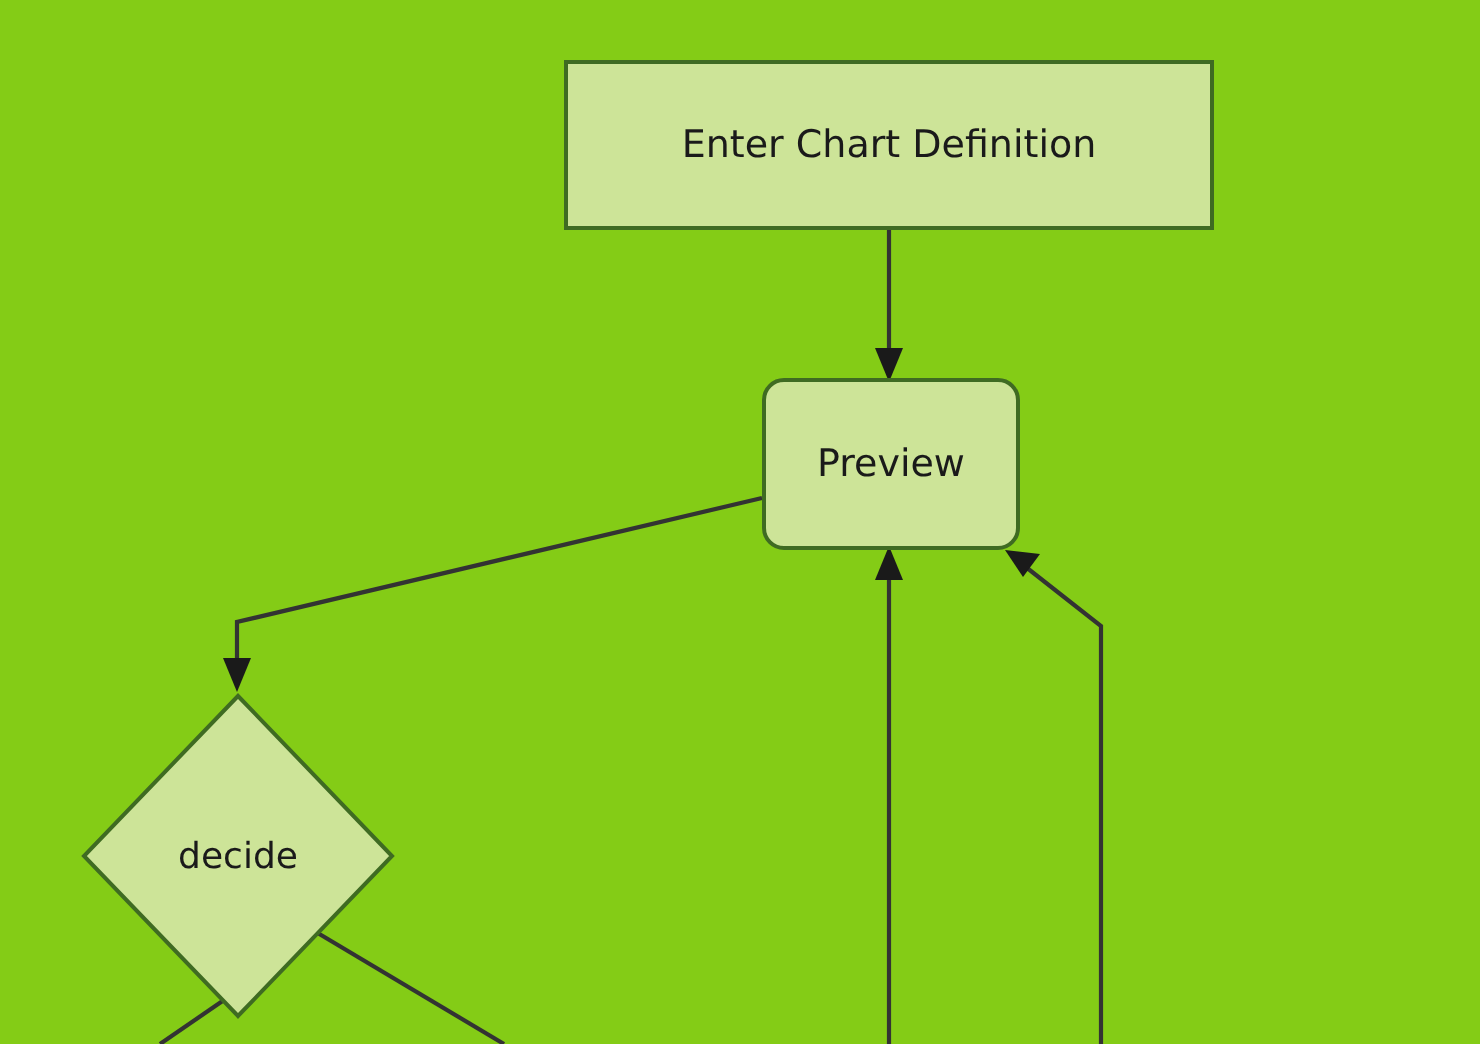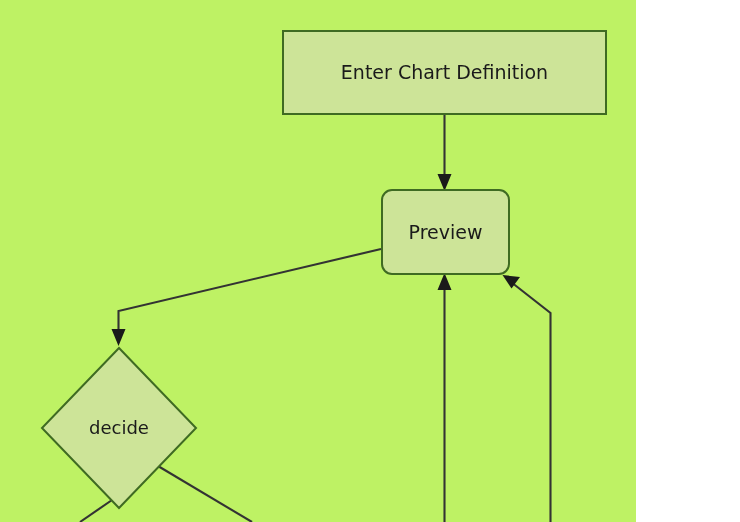--- a/index.html
+++ b/index.html
@@ -8,23 +8,23 @@
     background: #ffffff;
   }
   body {
     width: 740px;
     height: 522px;
     overflow: hidden;
     font-family: "DejaVu Sans", sans-serif;
   }
   #flowchart-canvas {
     position: relative;
-    width: 636px;
+    width: 740px;
     height: 522px;
-    background: #bef264;
+    background: #84cc16;
   }
   svg.diagram-layer {
     position: absolute;
     top: 0;
     left: 0;
     width: 740px;
     height: 522px;
     display: block;
   }
   .node-label {

